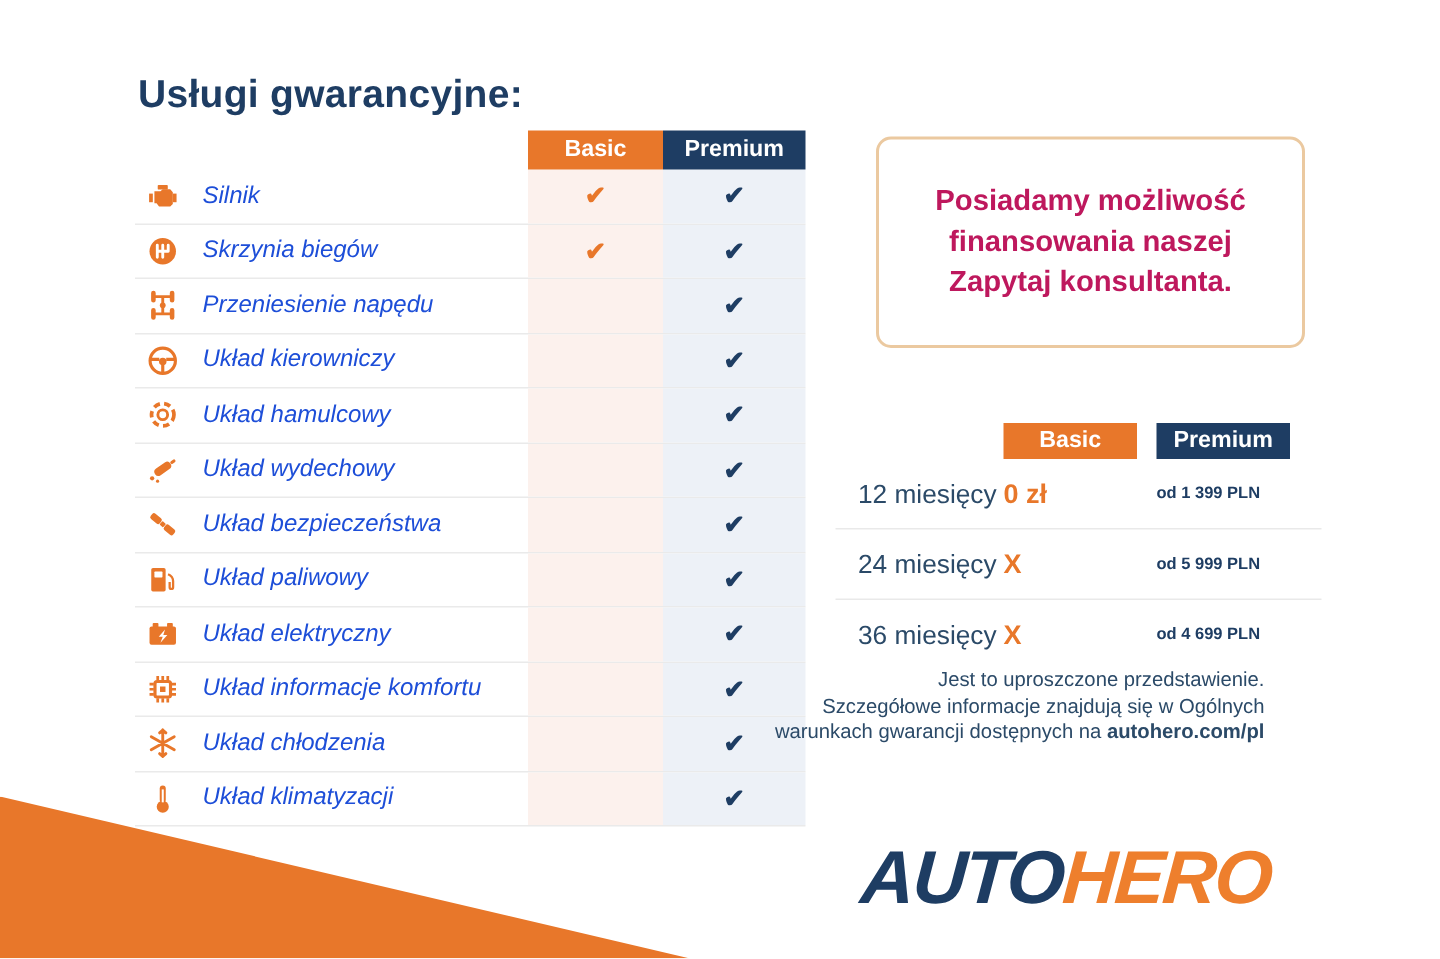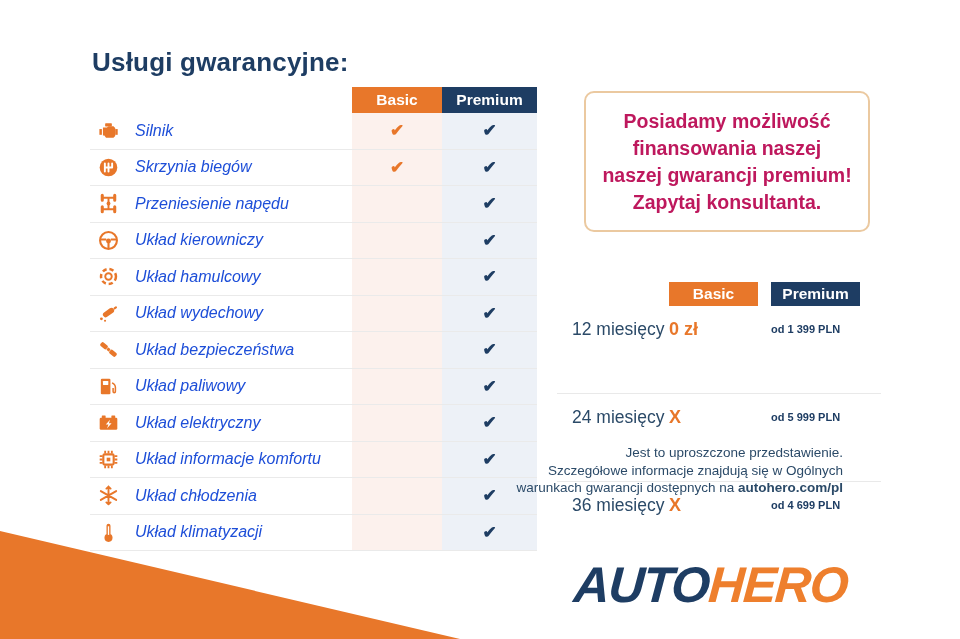--- a/index.html
+++ b/index.html
@@ -33,21 +33,21 @@
            text-align:center;color:#be185d;font-weight:bold;font-size:19.5px;
            line-height:27px;}
 
   .pricing{position:absolute;left:557px;top:282px;width:324px;}
   .pr-grid{display:grid;grid-template-columns:99px 89px 89px;column-gap:13px;}
   .pr-pill{height:24px;display:flex;align-items:center;justify-content:center;
            color:#fff;font-weight:bold;font-size:15.5px;}
   .pill-basic{background:#E8772A;}
   .pill-premium{background:#1E3D63;}
   .pr-row{height:46px;align-items:center;}
-  .pr-row + .pr-row{border-top:1px solid #E9E9E9;margin-top:41px;}
+  .pr-row + .pr-row{border-top:1px solid #E9E9E9;}
   .pr-period{font-size:17.5px;font-weight:normal;color:#2B4A68;padding-left:15px;
              white-space:nowrap;}
   .pr-basic{font-size:18px;font-weight:bold;color:#E8772A;text-align:left;}
   .pr-premium{font-size:11px;font-weight:bold;color:#1E3D63;
               white-space:nowrap;}
 
   .footnote{position:absolute;left:440px;top:444px;width:403px;text-align:right;
             font-size:13.5px;line-height:17.5px;color:#2B4A68;}
   .footnote b{font-weight:bold;}
 
@@ -254,21 +254,20 @@
       <span class="svc-label">Układ klimatyzacji</span>
       <span class="cell cell-basic"></span>
       <span class="cell cell-premium">✔</span>
     </div>
   </div>
   </div>
 
   <div class="callout">
     <div>Posiadamy możliwość</div>
     <div>finansowania naszej</div>
-    <div>naszej gwarancji premium!</div>
     <div>Zapytaj konsultanta.</div>
   </div>
 
   <div class="pricing">
     <div class="pr-grid">
       <div></div>
       <div class="pr-pill pill-basic">Basic</div>
       <div class="pr-pill pill-premium">Premium</div>
     </div>
     <div>

